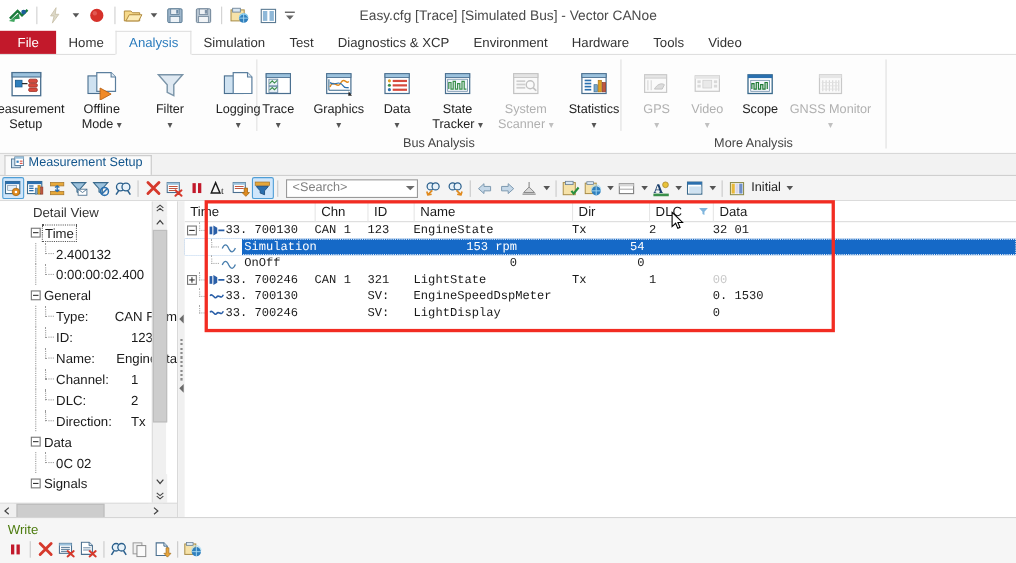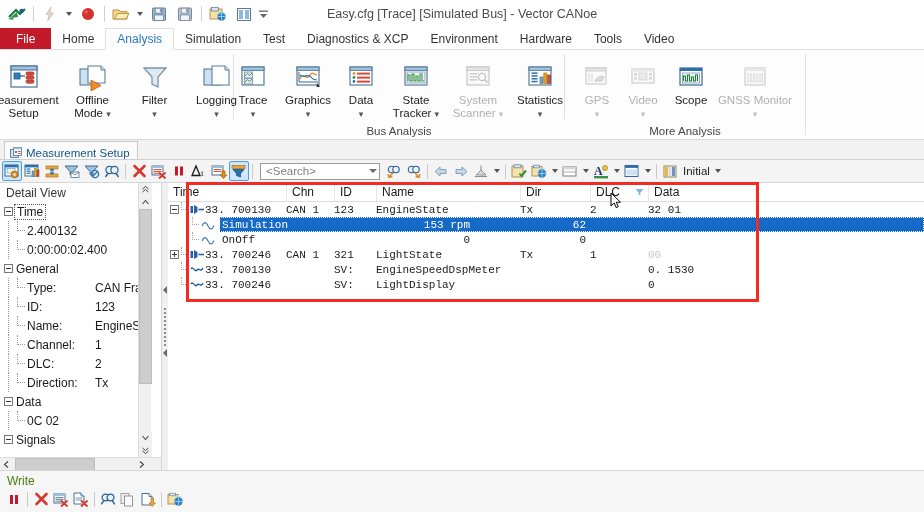--- a/index.html
+++ b/index.html
@@ -70,21 +70,21 @@
   .rbtn.disabled .lbl { color: #b0b0b0; }
   .rbtn .lbl .dd { font-size: 9px; color:#555; }
   .rbtn.disabled .lbl .dd { color:#c0c0c0; }
 
   
   .doctabs {
     height: 20px; background: #f2f2f2; display: flex; align-items: flex-end;
     padding-left: 4px; border-bottom: 1px solid #cfcfcf;
   }
   .doctab {
-    display: flex; align-items: flex-end; gap: 4px;
+    display: flex; align-items: flex-start; gap: 4px;
     height: 18px; padding: 0 7px 0 5px;
     background: #fbfbfb; border: 1px solid #c8c8c8; border-bottom: none;
     font-size: 11.5px; color: #12558c;
   }
 
   
   .toolbar {
     height: 23px; background: #f4f4f4; border-bottom: 1px solid #d5d5d5;
     display: flex; align-items: center; padding: 0 2px; gap: 0px;
   }
@@ -99,21 +99,21 @@
   }
   .chev-dn { width:0;height:0;border-left:4px solid transparent;border-right:4px solid transparent;border-top:4px solid #6a6a6a; }
   .initial-lbl { font-size: 11.5px; color: #222; padding: 0 3px; }
 
   
   .main { position: relative; height: 287px; display: flex; background: #fff; }
 
   
   .detail {
     width: 162px; background: #ffffff; position: relative;
-    border-right: 1px solid #d5d5d5; overflow: hidden;
+    border-right: 1px solid #d5d5d5; overflow: hidden; padding-left: 24px;
   }
   .detail-title { padding: 3px 6px 2px 6px; font-size: 12px; color: #333; }
   .tree { padding-left: 4px; font-size: 12px; color: #1a1a1a; }
   .trow { display: flex; align-items: center; height: 19px; white-space: nowrap; }
   .tbox {
     width: 9px; height: 9px; border: 1px solid #767676; background: #fff;
     margin-right: 3px; position: relative; flex: none;
   }
   .tbox::before {
     content:""; position:absolute; left:1px; right:1px; top:3px; height:1px; background:#333;
@@ -932,21 +932,21 @@
           <div class="cell" style="width:52px; display:flex; align-items:center; padding-left:22px; background:#fff;">
             <span class="dotlead"></span>
             <span class="sig-ico">
               <svg width="14" height="10" viewBox="0 0 14 10">
                 <path d="M1 6 C3 1.5, 5 1.5, 7 6 C9 10, 11 10, 13 5.5" stroke="#4a7fae" stroke-width="1.2" fill="none"></path>
               </svg>
             </span>
           </div>
           <div class="cell mono" style="width:160px; padding-left:2px;">Simulation</div>
           <div class="cell mono" style="width:90px; text-align:right;">153 rpm</div>
-          <div class="cell mono" style="width:130px; text-align:right; padding-right:14px;">62</div>
+          <div class="cell mono" style="width:130px; text-align:right; padding-right:14px;">54</div>
         </div>
 
         <div class="row">
           <div class="cell" style="width:52px; display:flex; align-items:center; padding-left:22px;">
             <span class="dotlead"></span>
             <span class="sig-ico">
               <svg width="14" height="10" viewBox="0 0 14 10">
                 <path d="M1 6 C3 1.5, 5 1.5, 7 6 C9 10, 11 10, 13 5.5" stroke="#4a7fae" stroke-width="1.2" fill="none"></path>
               </svg>
             </span>

